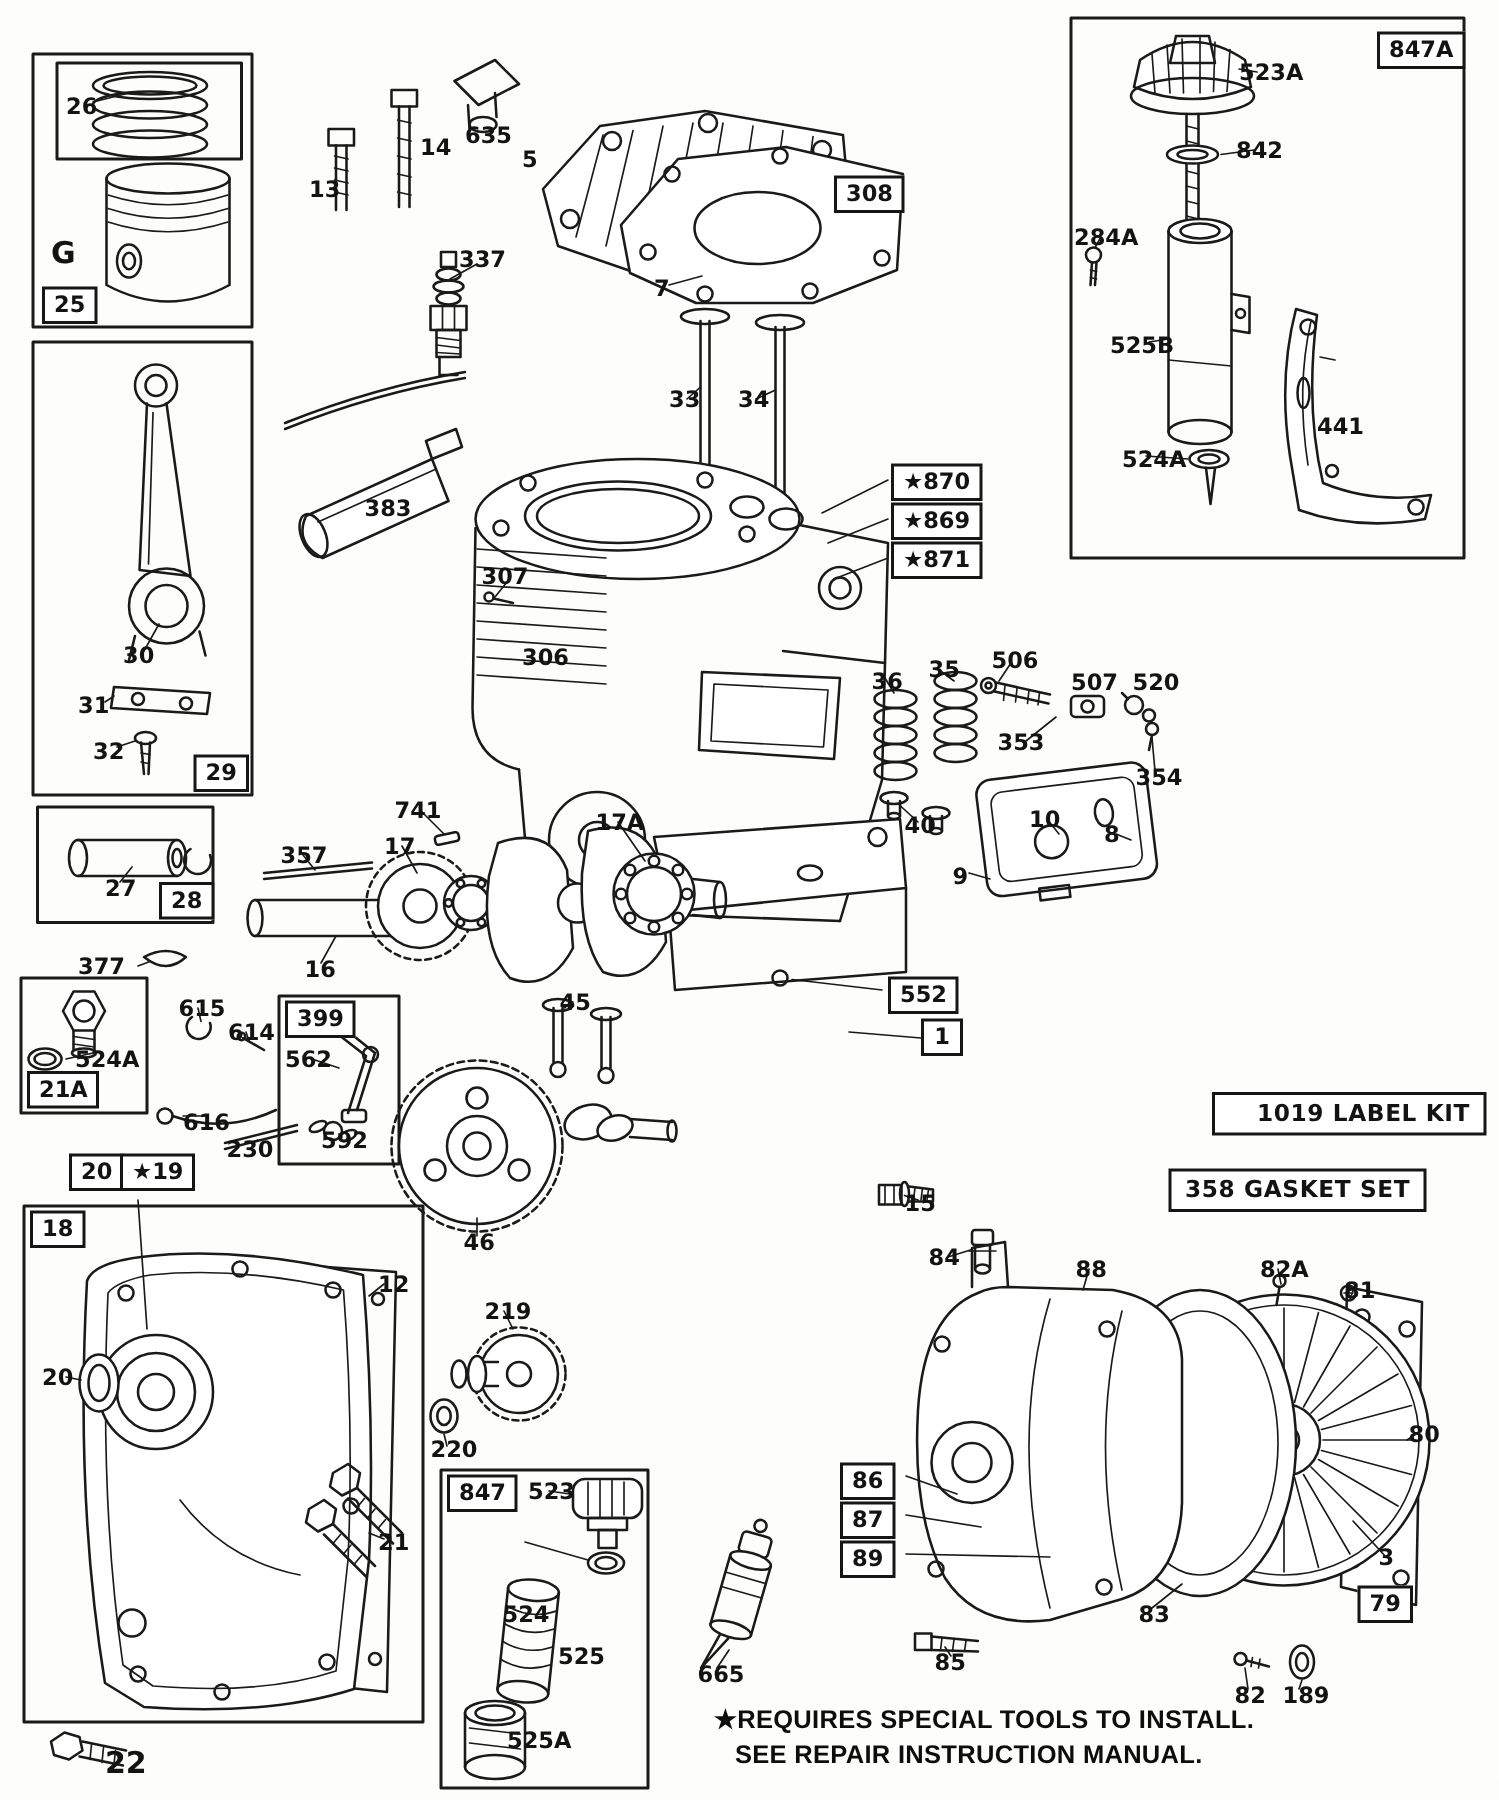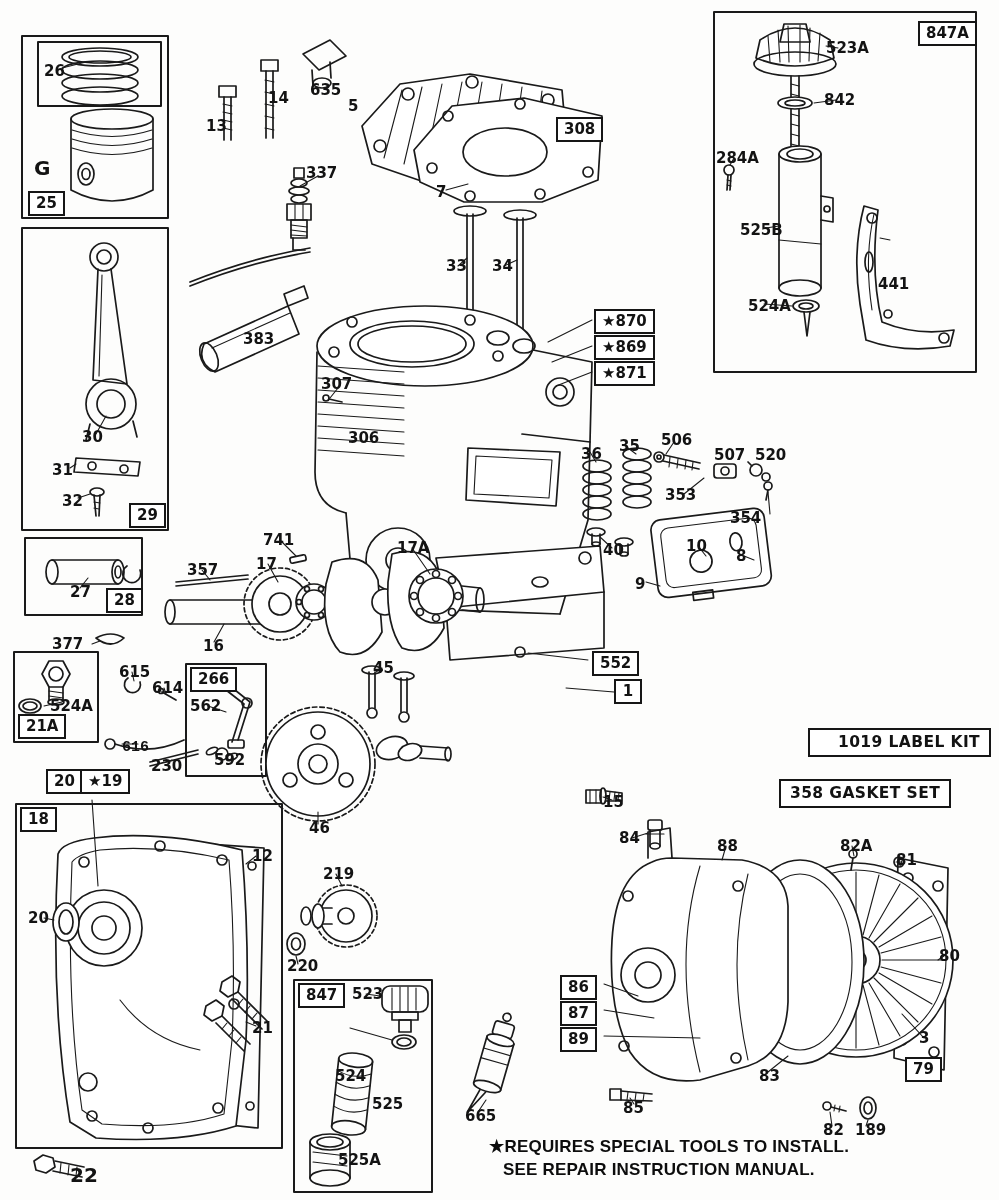--- a/index.html
+++ b/index.html
@@ -505,58 +505,58 @@
       <div class="callout" style="left: 44px; top: 62px;">26</div>
       <div class="callout lg" style="left: 34px; top: 156px;">G</div>
       <div class="callout boxed" style="left: 28px; top: 191px;">25</div>
       <div class="callout" style="left: 82px; top: 428px;">30</div>
       <div class="callout" style="left: 52px; top: 461px;">31</div>
       <div class="callout" style="left: 62px; top: 492px;">32</div>
       <div class="callout boxed" style="left: 129px; top: 503px;">29</div>
       <div class="callout" style="left: 70px; top: 583px;">27</div>
       <div class="callout boxed" style="left: 106px; top: 588px;">28</div>
       <div class="callout" style="left: 206px; top: 117px;">13</div>
-      <div class="callout" style="left: 268px; top: 89px;">14</div>
+      <div class="callout" style="left: 280px; top: 89px;">14</div>
       <div class="callout" style="left: 310px; top: 81px;">635</div>
       <div class="callout" style="left: 348px; top: 97px;">5</div>
       <div class="callout boxed" style="left: 556px; top: 117px;">308</div>
       <div class="callout" style="left: 436px; top: 183px;">7</div>
       <div class="callout" style="left: 306px; top: 164px;">337</div>
       <div class="callout" style="left: 446px; top: 257px;">33</div>
       <div class="callout" style="left: 492px; top: 257px;">34</div>
       <div class="callout" style="left: 243px; top: 330px;">383</div>
       <div class="callout boxed" style="left: 594px; top: 309px;">★870</div>
       <div class="callout boxed" style="left: 594px; top: 335px;">★869</div>
       <div class="callout boxed" style="left: 594px; top: 361px;">★871</div>
       <div class="callout" style="left: 321px; top: 375px;">307</div>
       <div class="callout" style="left: 348px; top: 429px;">306</div>
       <div class="callout" style="left: 581px; top: 445px;">36</div>
       <div class="callout" style="left: 619px; top: 437px;">35</div>
       <div class="callout" style="left: 661px; top: 431px;">506</div>
       <div class="callout" style="left: 714px; top: 446px;">507</div>
       <div class="callout" style="left: 755px; top: 446px;">520</div>
       <div class="callout" style="left: 665px; top: 486px;">353</div>
-      <div class="callout" style="left: 730px; top: 509px; text-align: center;">354</div>
+      <div class="callout" style="left: 757px; top: 509px; text-align: center;">354</div>
       <div class="callout" style="left: 603px; top: 541px;">40</div>
       <div class="callout" style="left: 686px; top: 537px;">10</div>
       <div class="callout" style="left: 635px; top: 575px;">9</div>
       <div class="callout" style="left: 736px; top: 547px;">8</div>
       <div class="callout" style="left: 263px; top: 531px;">741</div>
       <div class="callout" style="left: 256px; top: 555px;">17</div>
       <div class="callout" style="left: 397px; top: 539px;">17A</div>
       <div class="callout" style="left: 187px; top: 561px;">357</div>
       <div class="callout" style="left: 203px; top: 637px;">16</div>
       <div class="callout" style="left: 52px; top: 635px;">377</div>
       <div class="callout" style="left: 50px; top: 697px;">524A</div>
       <div class="callout boxed" style="left: 18px; top: 714px;">21A</div>
       <div class="callout" style="left: 119px; top: 663px;">615</div>
       <div class="callout" style="left: 152px; top: 679px;">614</div>
-      <div class="callout boxed" style="left: 190px; top: 667px;">266</div>
+      <div class="callout boxed" style="left: 190px; top: 667px;">399</div>
       <div class="callout" style="left: 190px; top: 697px;">562</div>
-      <div class="callout" style="left: 122px; top: 739px; font-family: Liberation Mono, monospace;">616</div>
+      <div class="callout" style="left: 122px; top: 739px;">616</div>
       <div class="callout" style="left: 151px; top: 757px;">230</div>
       <div class="callout" style="left: 214px; top: 751px;">592</div>
       <div class="callout" style="left: 373px; top: 659px;">45</div>
       <div class="callout boxed" style="left: 592px; top: 651px;">552</div>
       <div class="callout boxed" style="left: 614px; top: 679px;">1</div>
       <div class="callout" style="left: 309px; top: 819px;">46</div>
       <div class="callout" style="left: 603px; top: 793px;">15</div>
       <div class="callout boxed kit" style="left: 808px; top: 728px; padding-left: 28px;">1019 LABEL KIT</div>
       <div class="callout boxed kit" style="left: 779px; top: 779px;">358 GASKET SET</div>
       <div class="callout" style="left: 619px; top: 829px;">84</div>
@@ -590,18 +590,18 @@
       <div class="callout" style="left: 338px; top: 1151px;">525A</div>
       <div class="callout boxed" style="left: 918px; top: 21px;">847A</div>
       <div class="callout" style="left: 826px; top: 39px;">523A</div>
       <div class="callout" style="left: 824px; top: 91px;">842</div>
       <div class="callout" style="left: 716px; top: 149px;">284A</div>
       <div class="callout" style="left: 740px; top: 221px;">525B</div>
       <div class="callout" style="left: 748px; top: 297px;">524A</div>
       <div class="callout" style="left: 878px; top: 231px; margin-top: 44px;">441</div>
     </div>
 
-<div class="footnote" style="left:489px;top:1136px">
+<div class="footnote" style="left:476px;top:1136px">
   <div>★REQUIRES SPECIAL TOOLS TO INSTALL.</div>
   <div style="margin-left:14px">SEE REPAIR INSTRUCTION MANUAL.</div>
 </div>
 
 </div>
 
 </body></html>

